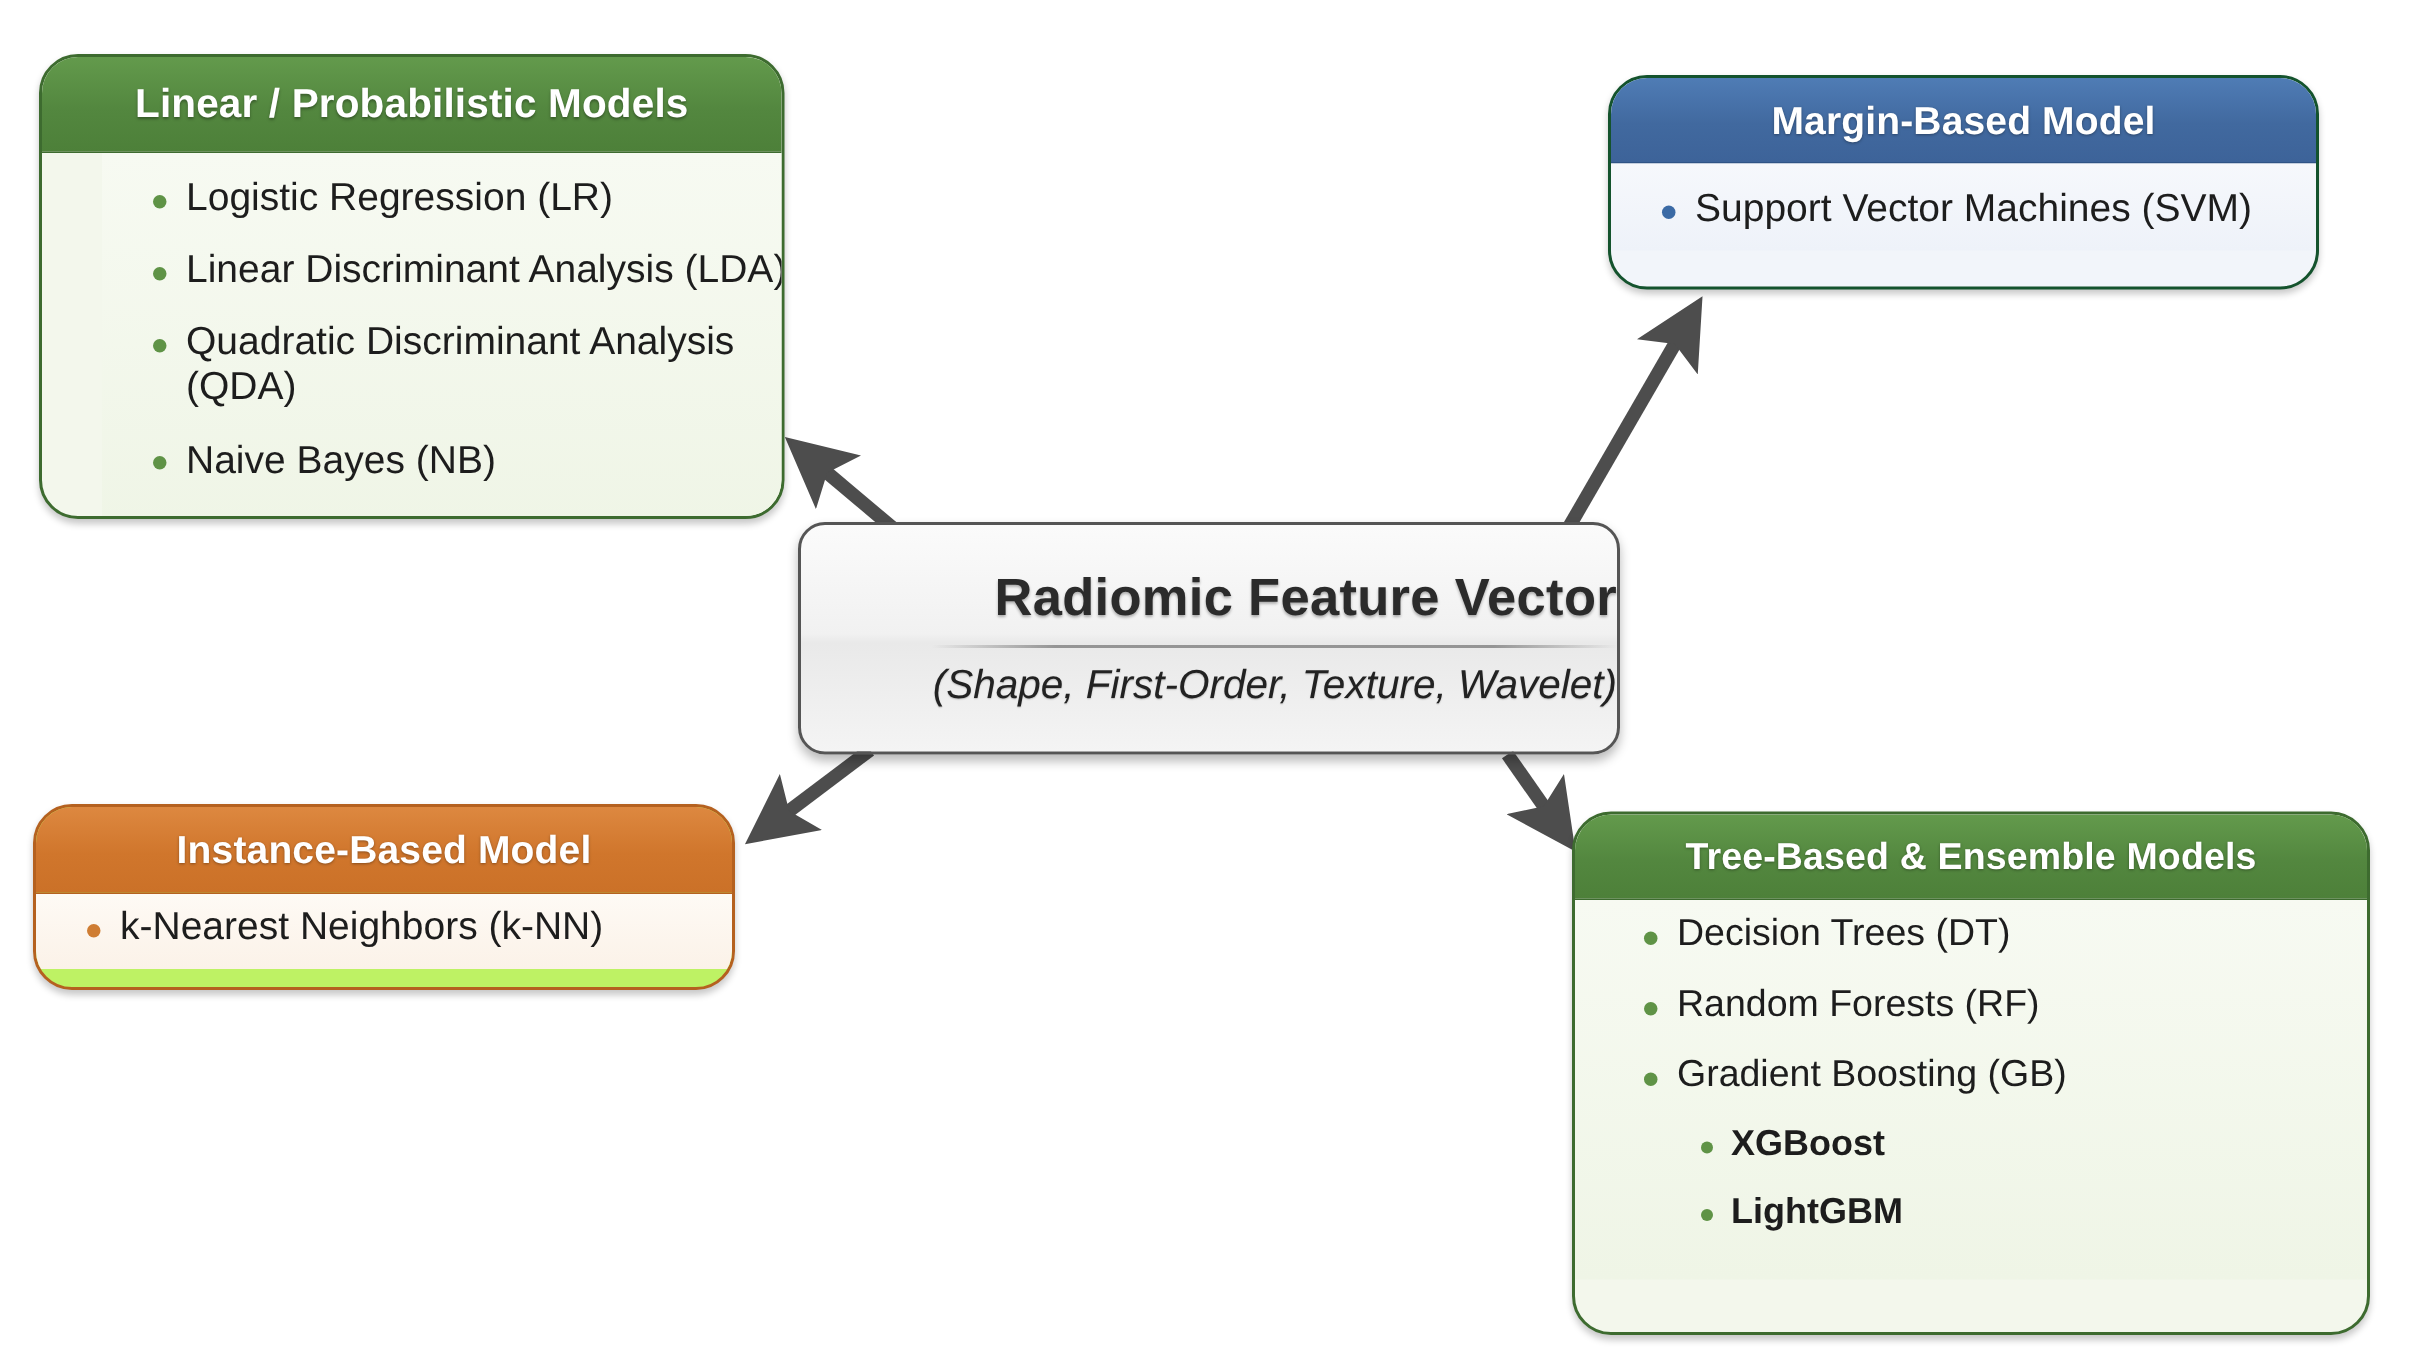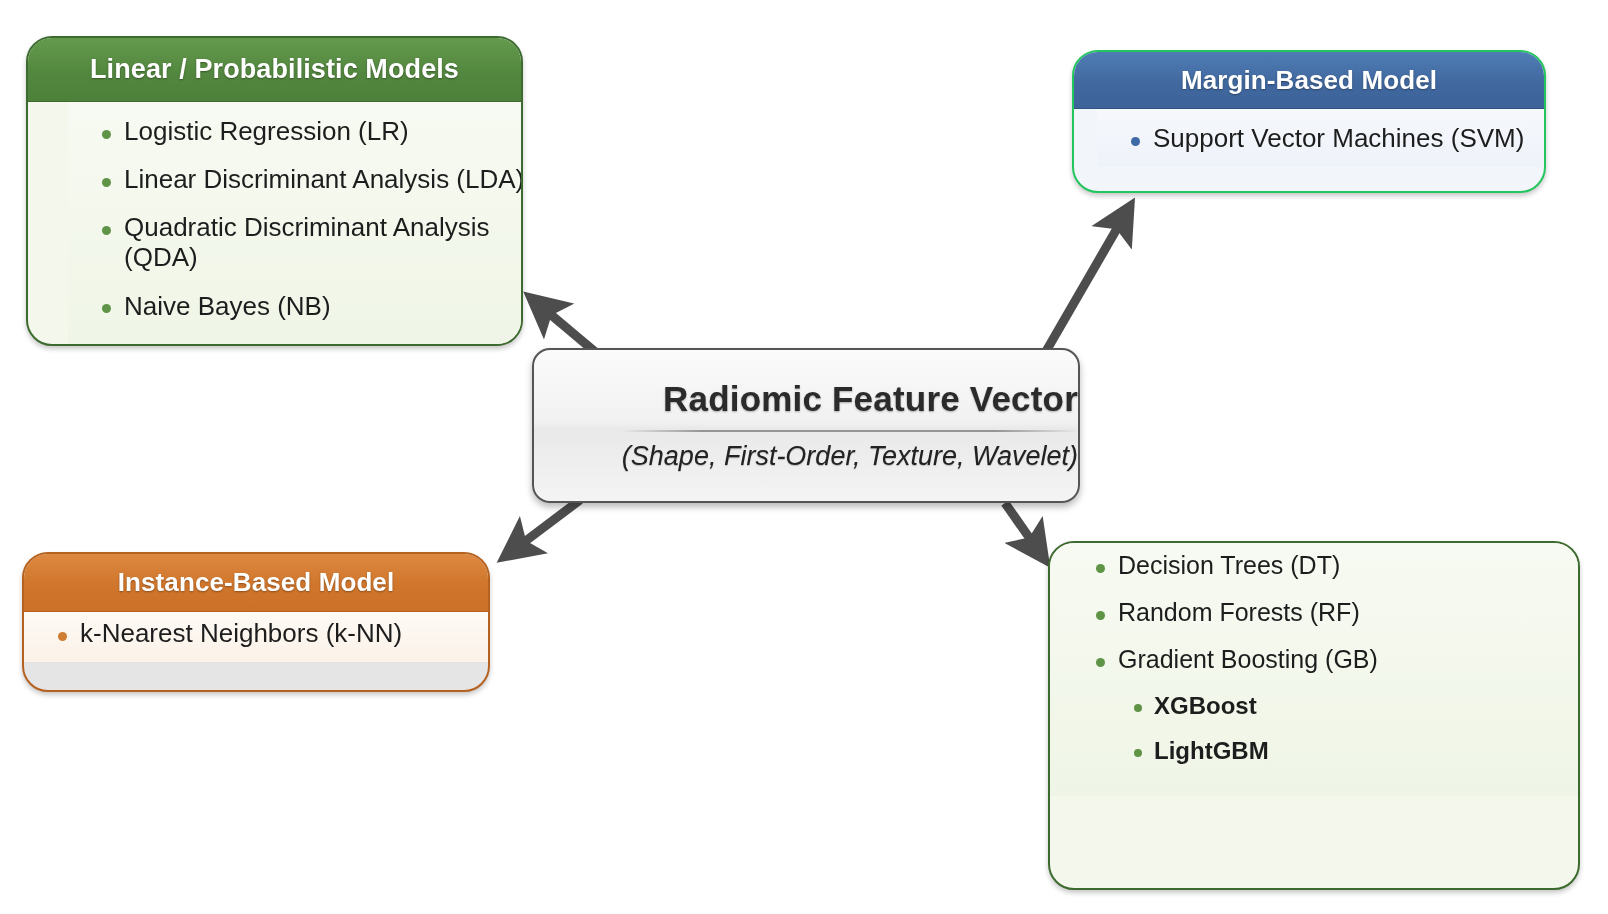--- a/index.html
+++ b/index.html
@@ -120,48 +120,47 @@
     color: #5f9346;
   }
   #card-linear .bullet-list li span { color: #1d1d1d; }
 
   
   #card-margin {
     left: 1072px;
     top: 50px;
     width: 474px;
     height: 143px;
-    border: 2px solid #22c55e;
+    border: 2px solid #14532d;
     background: #f2f5fa;
   }
   #card-margin .card-header {
     height: 57px;
     font-size: 26px;
     background: linear-gradient(180deg, #4f7cb5 0%, #41699f 55%, #3d6399 100%);
     border-bottom: 1px solid #2f5486;
   }
   #card-margin .card-body {
     padding-top: 14px;
     background: linear-gradient(180deg, #f6f8fc 0%, #eef2f9 100%);
-    margin-left: 23px;
   }
   #card-margin .bullet-list li {
     font-size: 26px;
     color: #3b6aa5;
   }
   #card-margin .bullet-list li span { color: #1d1d1d; }
 
   
   #card-instance {
     left: 22px;
-    top: 552px;
+    top: 536px;
     width: 468px;
-    height: 140px;
+    height: 124px;
     border: 2px solid #b5611f;
-    background: #e5e5e5;
+    background: #bef264;
   }
   #card-instance .card-header {
     height: 58px;
     font-size: 26px;
     background: linear-gradient(180deg, #dd8840 0%, #d0762c 55%, #cb7128 100%);
     border-bottom: 1px solid #b5611f;
   }
   #card-instance .card-body {
     padding-top: 6px;
     background: linear-gradient(180deg, #fefaf5 0%, #fbf2e8 100%);
@@ -295,20 +294,21 @@
   <div class="card" id="card-instance">
     <div class="card-header">Instance-Based Model</div>
     <div class="card-body">
       <ul class="bullet-list">
         <li><span>k-Nearest Neighbors (k-NN)</span></li>
       </ul>
     </div>
   </div>
 
   <div class="card" id="card-tree">
+    <div class="card-header">Tree-Based &amp; Ensemble Models</div>
     <div class="card-body">
       <ul class="bullet-list">
         <li><span>Decision Trees (DT)</span></li>
         <li><span>Random Forests (RF)</span></li>
         <li><span>Gradient Boosting (GB)</span></li>
       </ul>
       <ul class="sub-list">
         <li><span>XGBoost</span></li>
         <li><span>LightGBM</span></li>
       </ul>

